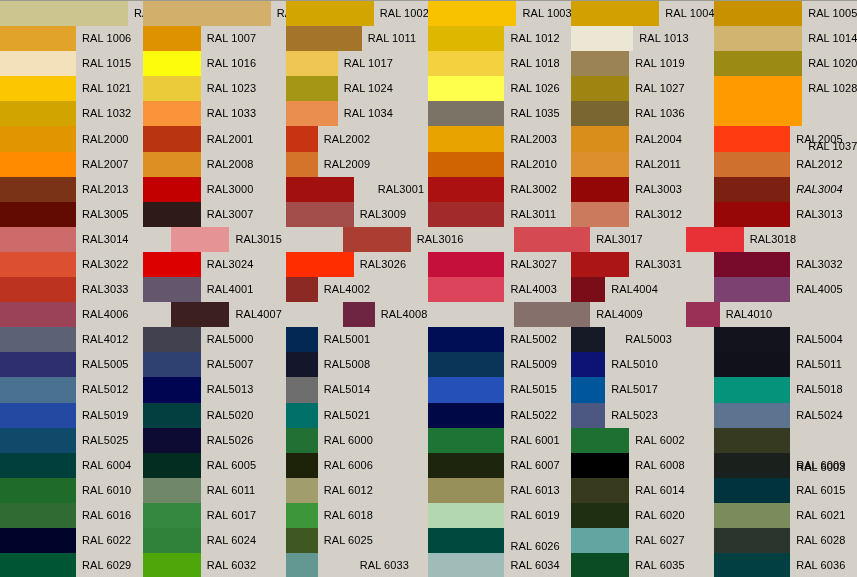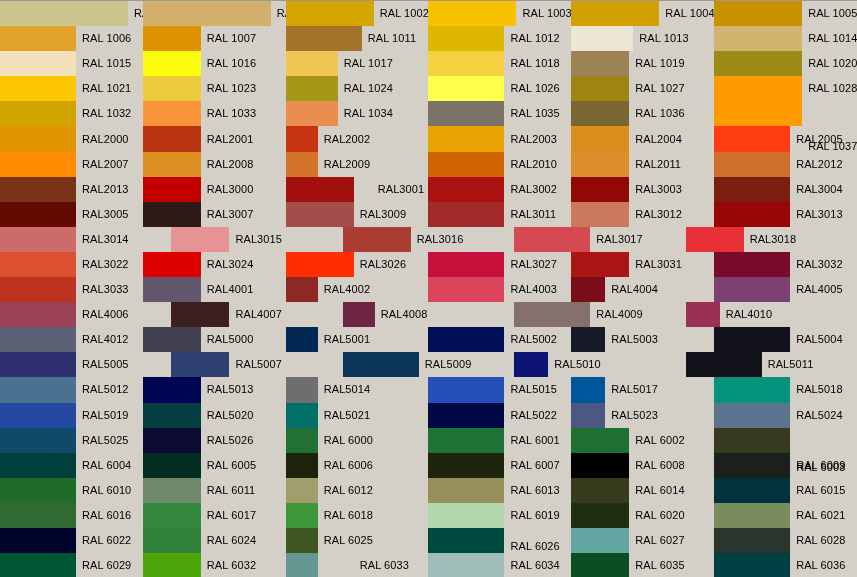--- a/index.html
+++ b/index.html
@@ -251,21 +251,21 @@
       <div class="cell">
         <div class="swatch" title="RAL3002" style="background: rgb(172, 17, 17); width: 76px;"></div>
         <div class="label" style="color: rgb(0, 0, 0);">RAL3002</div>
       </div>
       <div class="cell">
         <div class="swatch" title="RAL3003" style="background: rgb(148, 7, 7); width: 58px;"></div>
         <div class="label" style="color: rgb(0, 0, 0);">RAL3003</div>
       </div>
       <div class="cell">
         <div class="swatch" title="RAL3004" style="background: rgb(124, 32, 18); width: 76px;"></div>
-        <div class="label" style="color: rgb(0, 0, 0);">RAL3004</div>
+        <div class="label" style="color: rgb(0, 0, 0); font-style: italic;">RAL3004</div>
       </div>
     </div>
     <div class="row">
       <div class="cell">
         <div class="swatch" title="RAL3005" style="background: rgb(98, 11, 2); width: 76px;"></div>
         <div class="label" style="color: rgb(0, 0, 0);">RAL3005</div>
       </div>
       <div class="cell">
         <div class="swatch" title="RAL3007" style="background: rgb(46, 26, 25); width: 58px;"></div>
         <div class="label" style="color: rgb(0, 0, 0);">RAL3007</div>
@@ -395,35 +395,39 @@
       <div class="cell">
         <div class="swatch" title="RAL5001" style="background: rgb(3, 40, 83); width: 32px;"></div>
         <div class="label" style="color: rgb(0, 0, 0);">RAL5001</div>
       </div>
       <div class="cell">
         <div class="swatch" title="RAL5002" style="background: rgb(0, 14, 86); width: 76px;"></div>
         <div class="label" style="color: rgb(0, 0, 0);">RAL5002</div>
       </div>
       <div class="cell">
         <div class="swatch" title="RAL5003" style="background: rgb(22, 25, 38); width: 34px;"></div>
-        <div class="label" style="color: rgb(0, 0, 0);">RAL5003</div>
+        <div class="label" style="color: rgb(0, 0, 0); margin-left: 14px;">RAL5003</div>
       </div>
       <div class="cell">
         <div class="swatch" title="RAL5004" style="background: rgb(18, 19, 28); width: 76px;"></div>
         <div class="label" style="color: rgb(0, 0, 0);">RAL5004</div>
       </div>
     </div>
     <div class="row">
       <div class="cell">
         <div class="swatch" title="RAL5005" style="background: rgb(46, 47, 110); width: 76px;"></div>
         <div class="label" style="color: rgb(0, 0, 0);">RAL5005</div>
       </div>
       <div class="cell">
         <div class="swatch" title="RAL5007" style="background: rgb(47, 65, 112); width: 58px;"></div>
         <div class="label" style="color: rgb(0, 0, 0);">RAL5007</div>
+      </div>
+      <div class="cell">
+        <div class="swatch" title="RAL5008" style="background: rgb(20, 22, 44); width: 32px;"></div>
+        <div class="label" style="color: rgb(0, 0, 0);">RAL5008</div>
       </div>
       <div class="cell">
         <div class="swatch" title="RAL5009" style="background: rgb(11, 53, 88); width: 76px;"></div>
         <div class="label" style="color: rgb(0, 0, 0);">RAL5009</div>
       </div>
       <div class="cell">
         <div class="swatch" title="RAL5010" style="background: rgb(12, 19, 115); width: 34px;"></div>
         <div class="label" style="color: rgb(0, 0, 0);">RAL5010</div>
       </div>
       <div class="cell">

